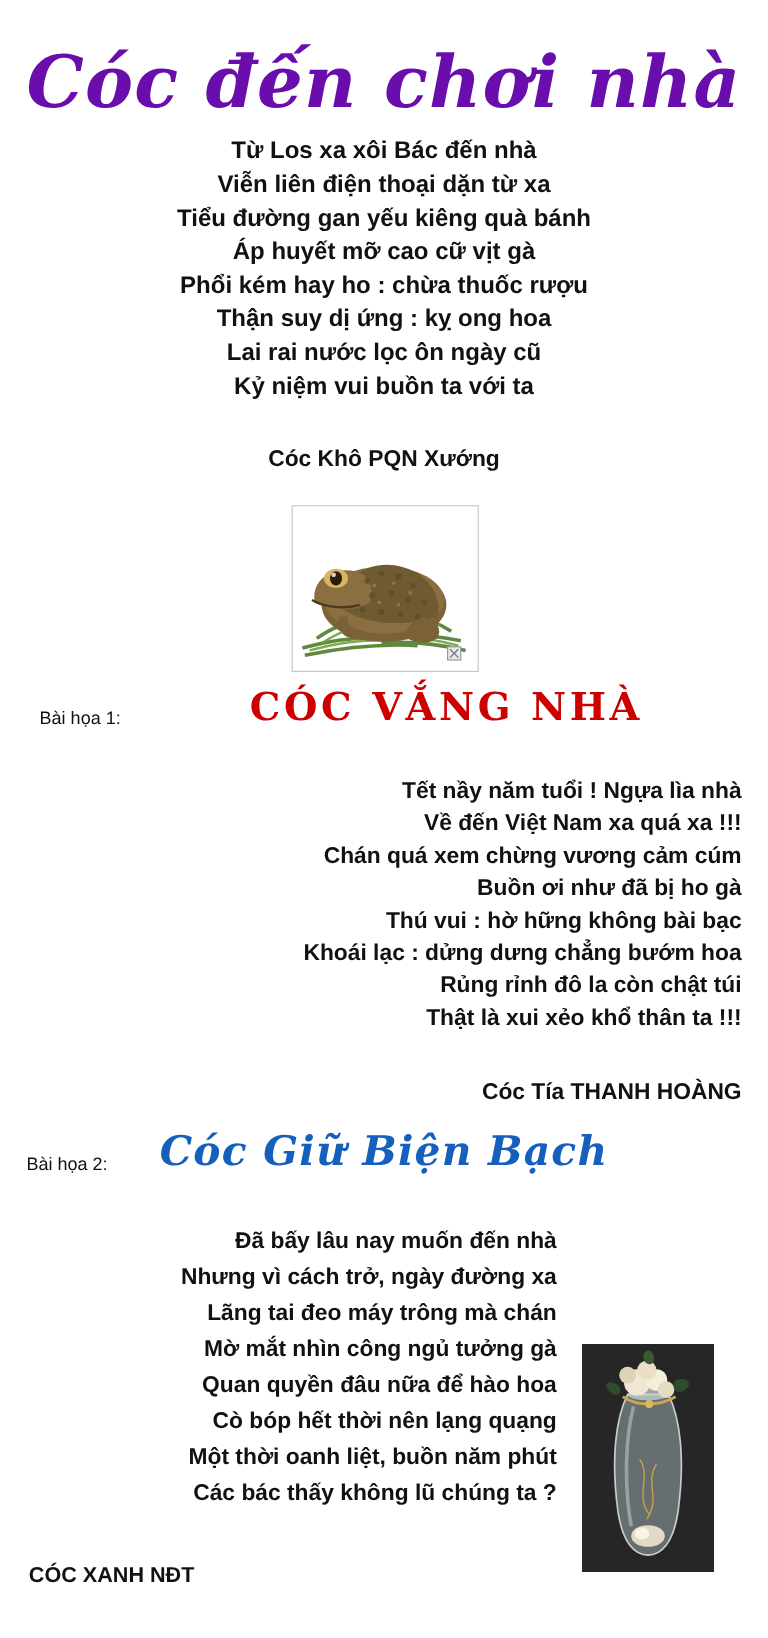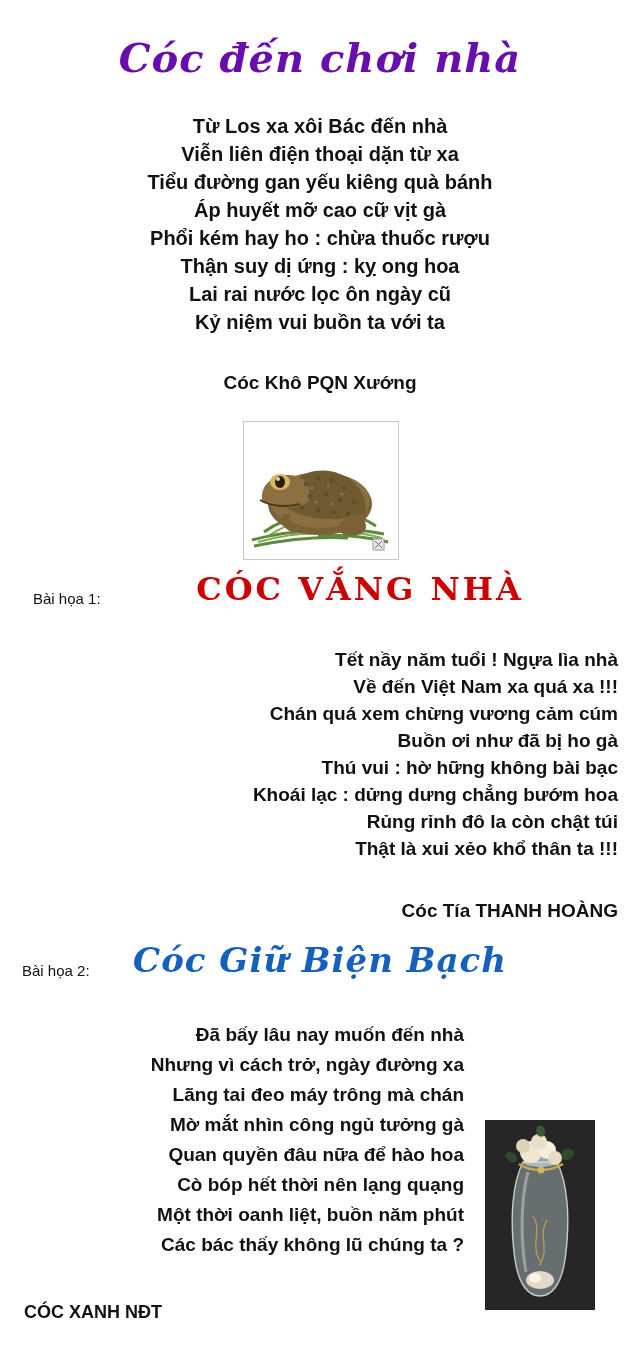--- a/index.html
+++ b/index.html
@@ -24,21 +24,21 @@
   
   .title-1 {
     position: absolute;
     left: 0;
     top: 36px;
     width: 640px;
     text-align: center;
     font-family: "DejaVu Serif", serif;
     font-style: italic;
     font-weight: bold;
-    font-size: 40px;
+    font-size: 60px;
     color: #6a0dad;
     letter-spacing: 1px;
     line-height: 1.1;
   }
   .poem-1 {
     position: absolute;
     left: 0;
     top: 112px;
     width: 640px;
     text-align: center;
@@ -75,21 +75,21 @@
   .label-hoa-1 {
     position: absolute;
     left: 22px;
     top: 590px;
     font-size: 15px;
     color: #111111;
     margin-left: 11px;
   }
   .title-2 {
     position: absolute;
-    left: 160px;
+    left: 172px;
     top: 570px;
     width: 400px;
     text-align: center;
     font-family: "DejaVu Serif", serif;
     font-weight: bold;
     font-size: 32px;
     color: #cc0000;
     letter-spacing: 3px;
   }
   .poem-2 {

